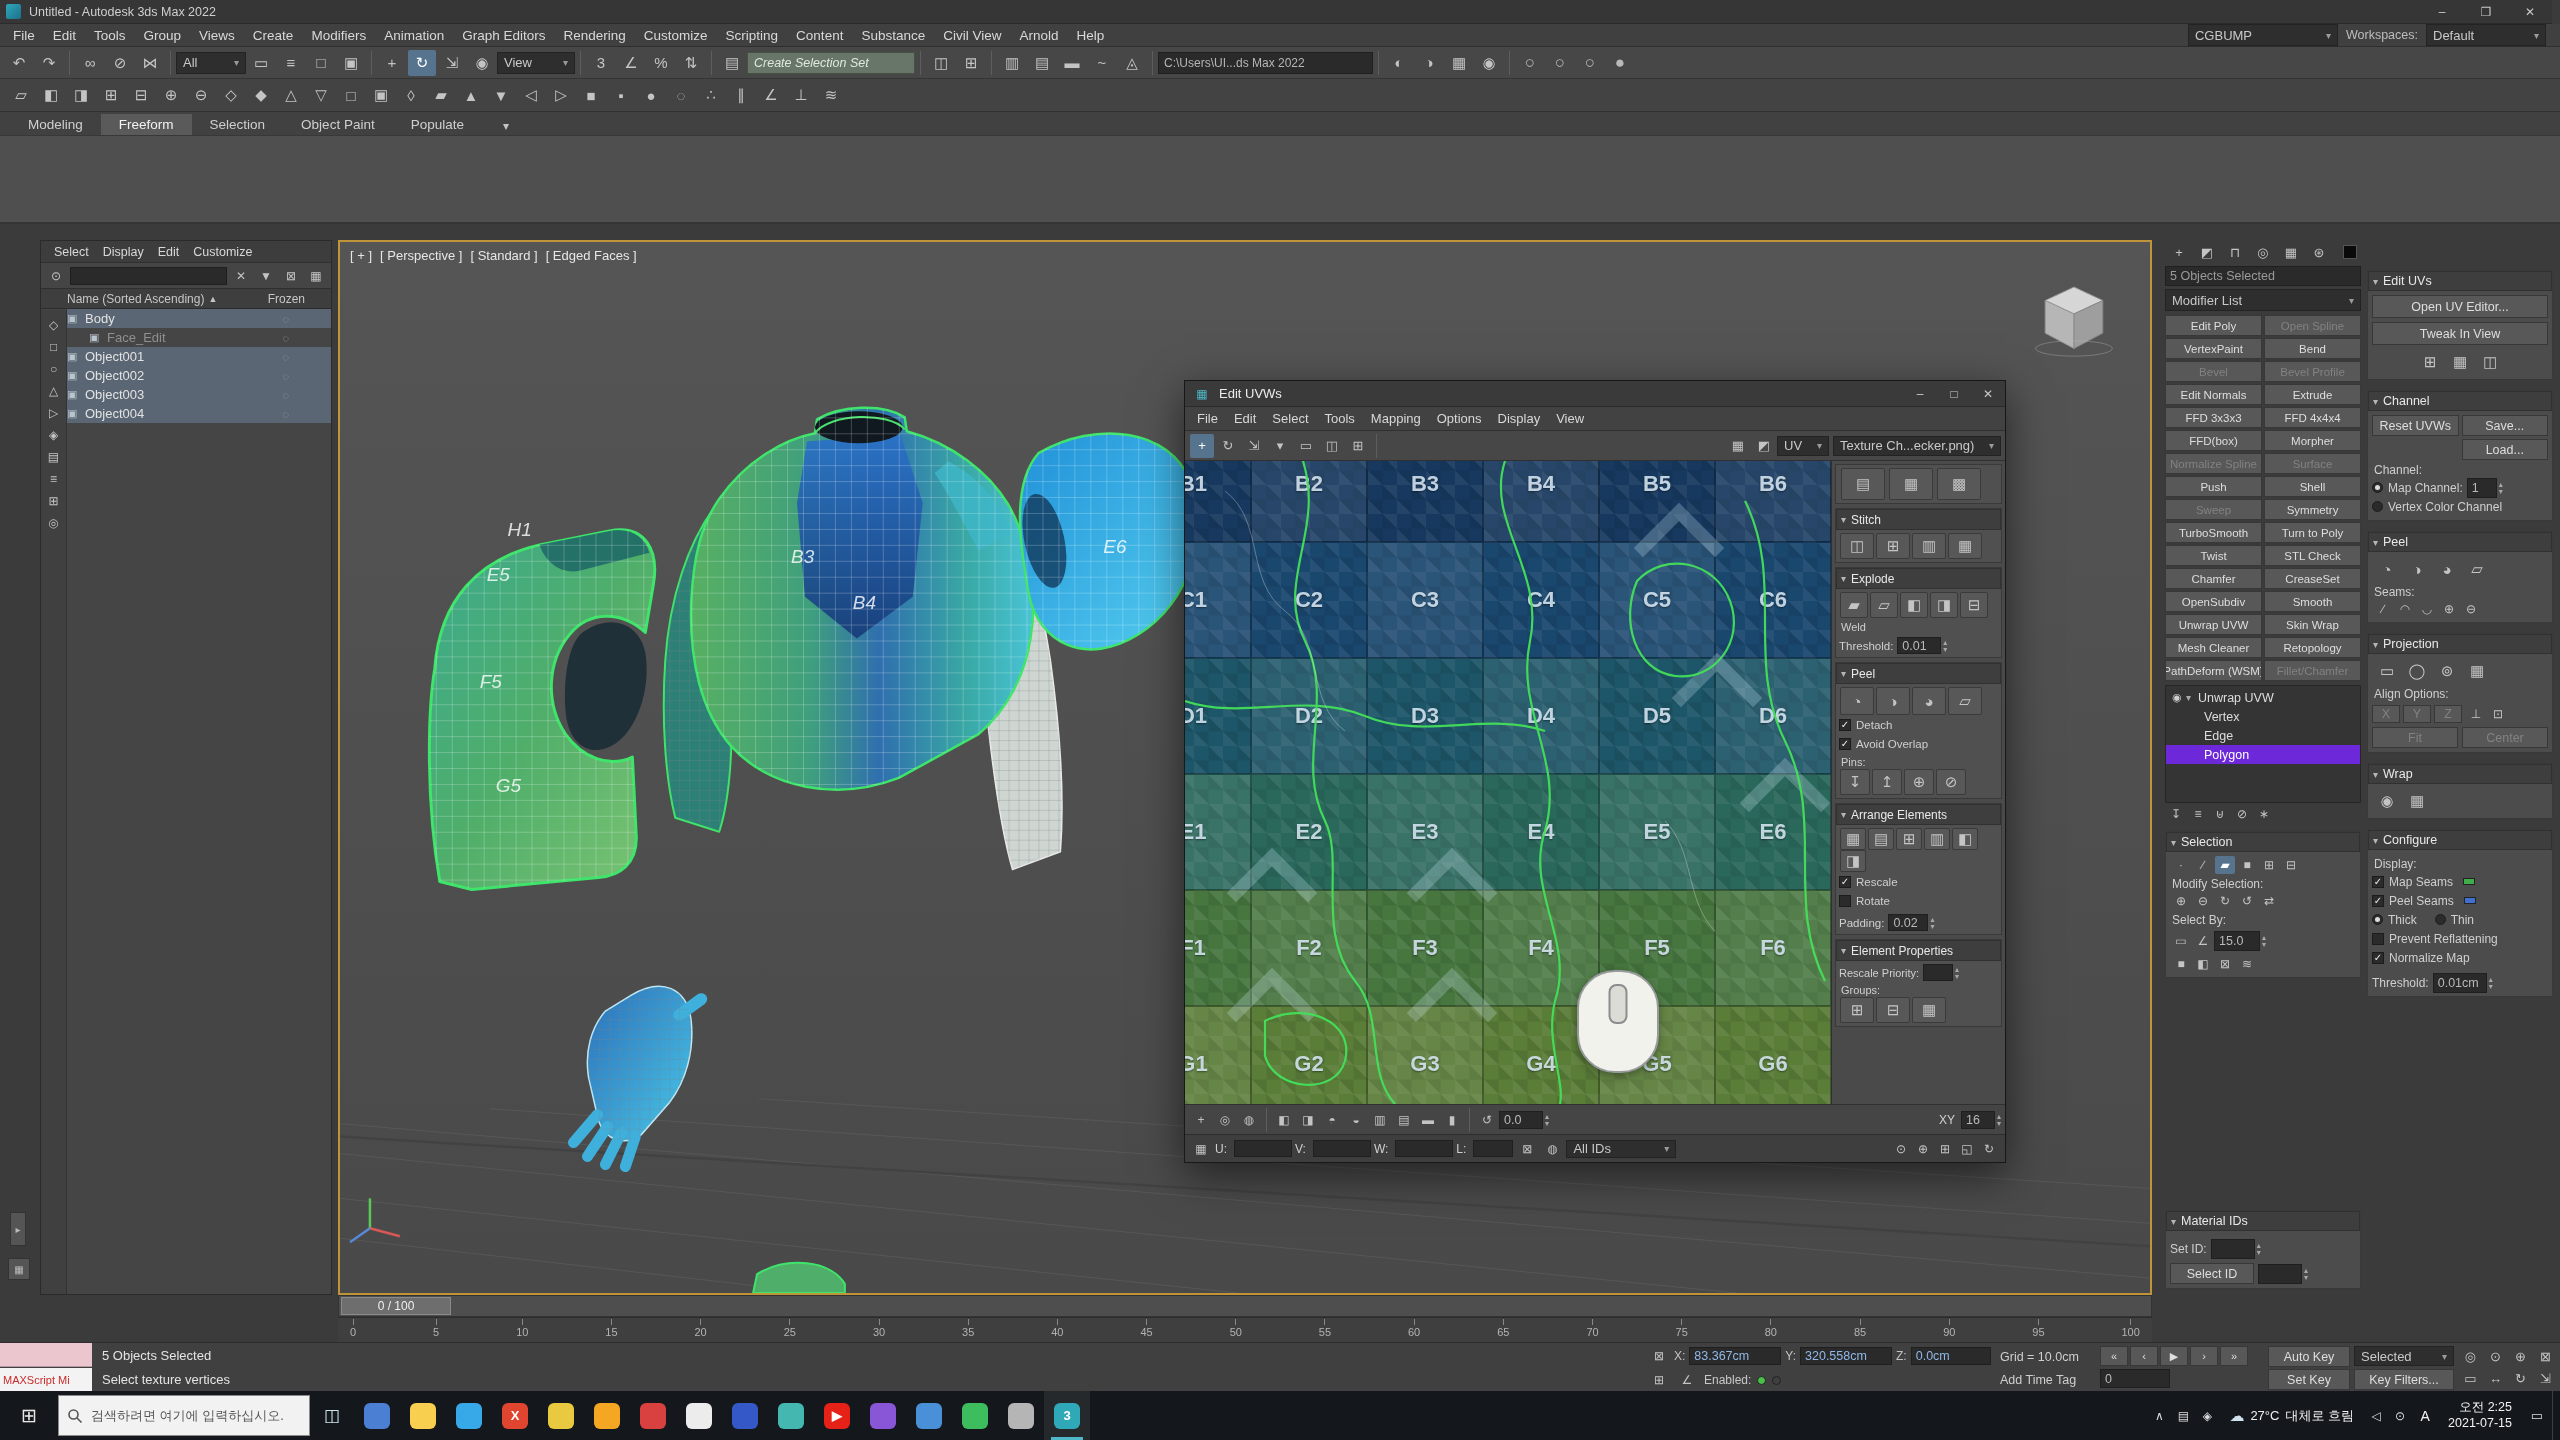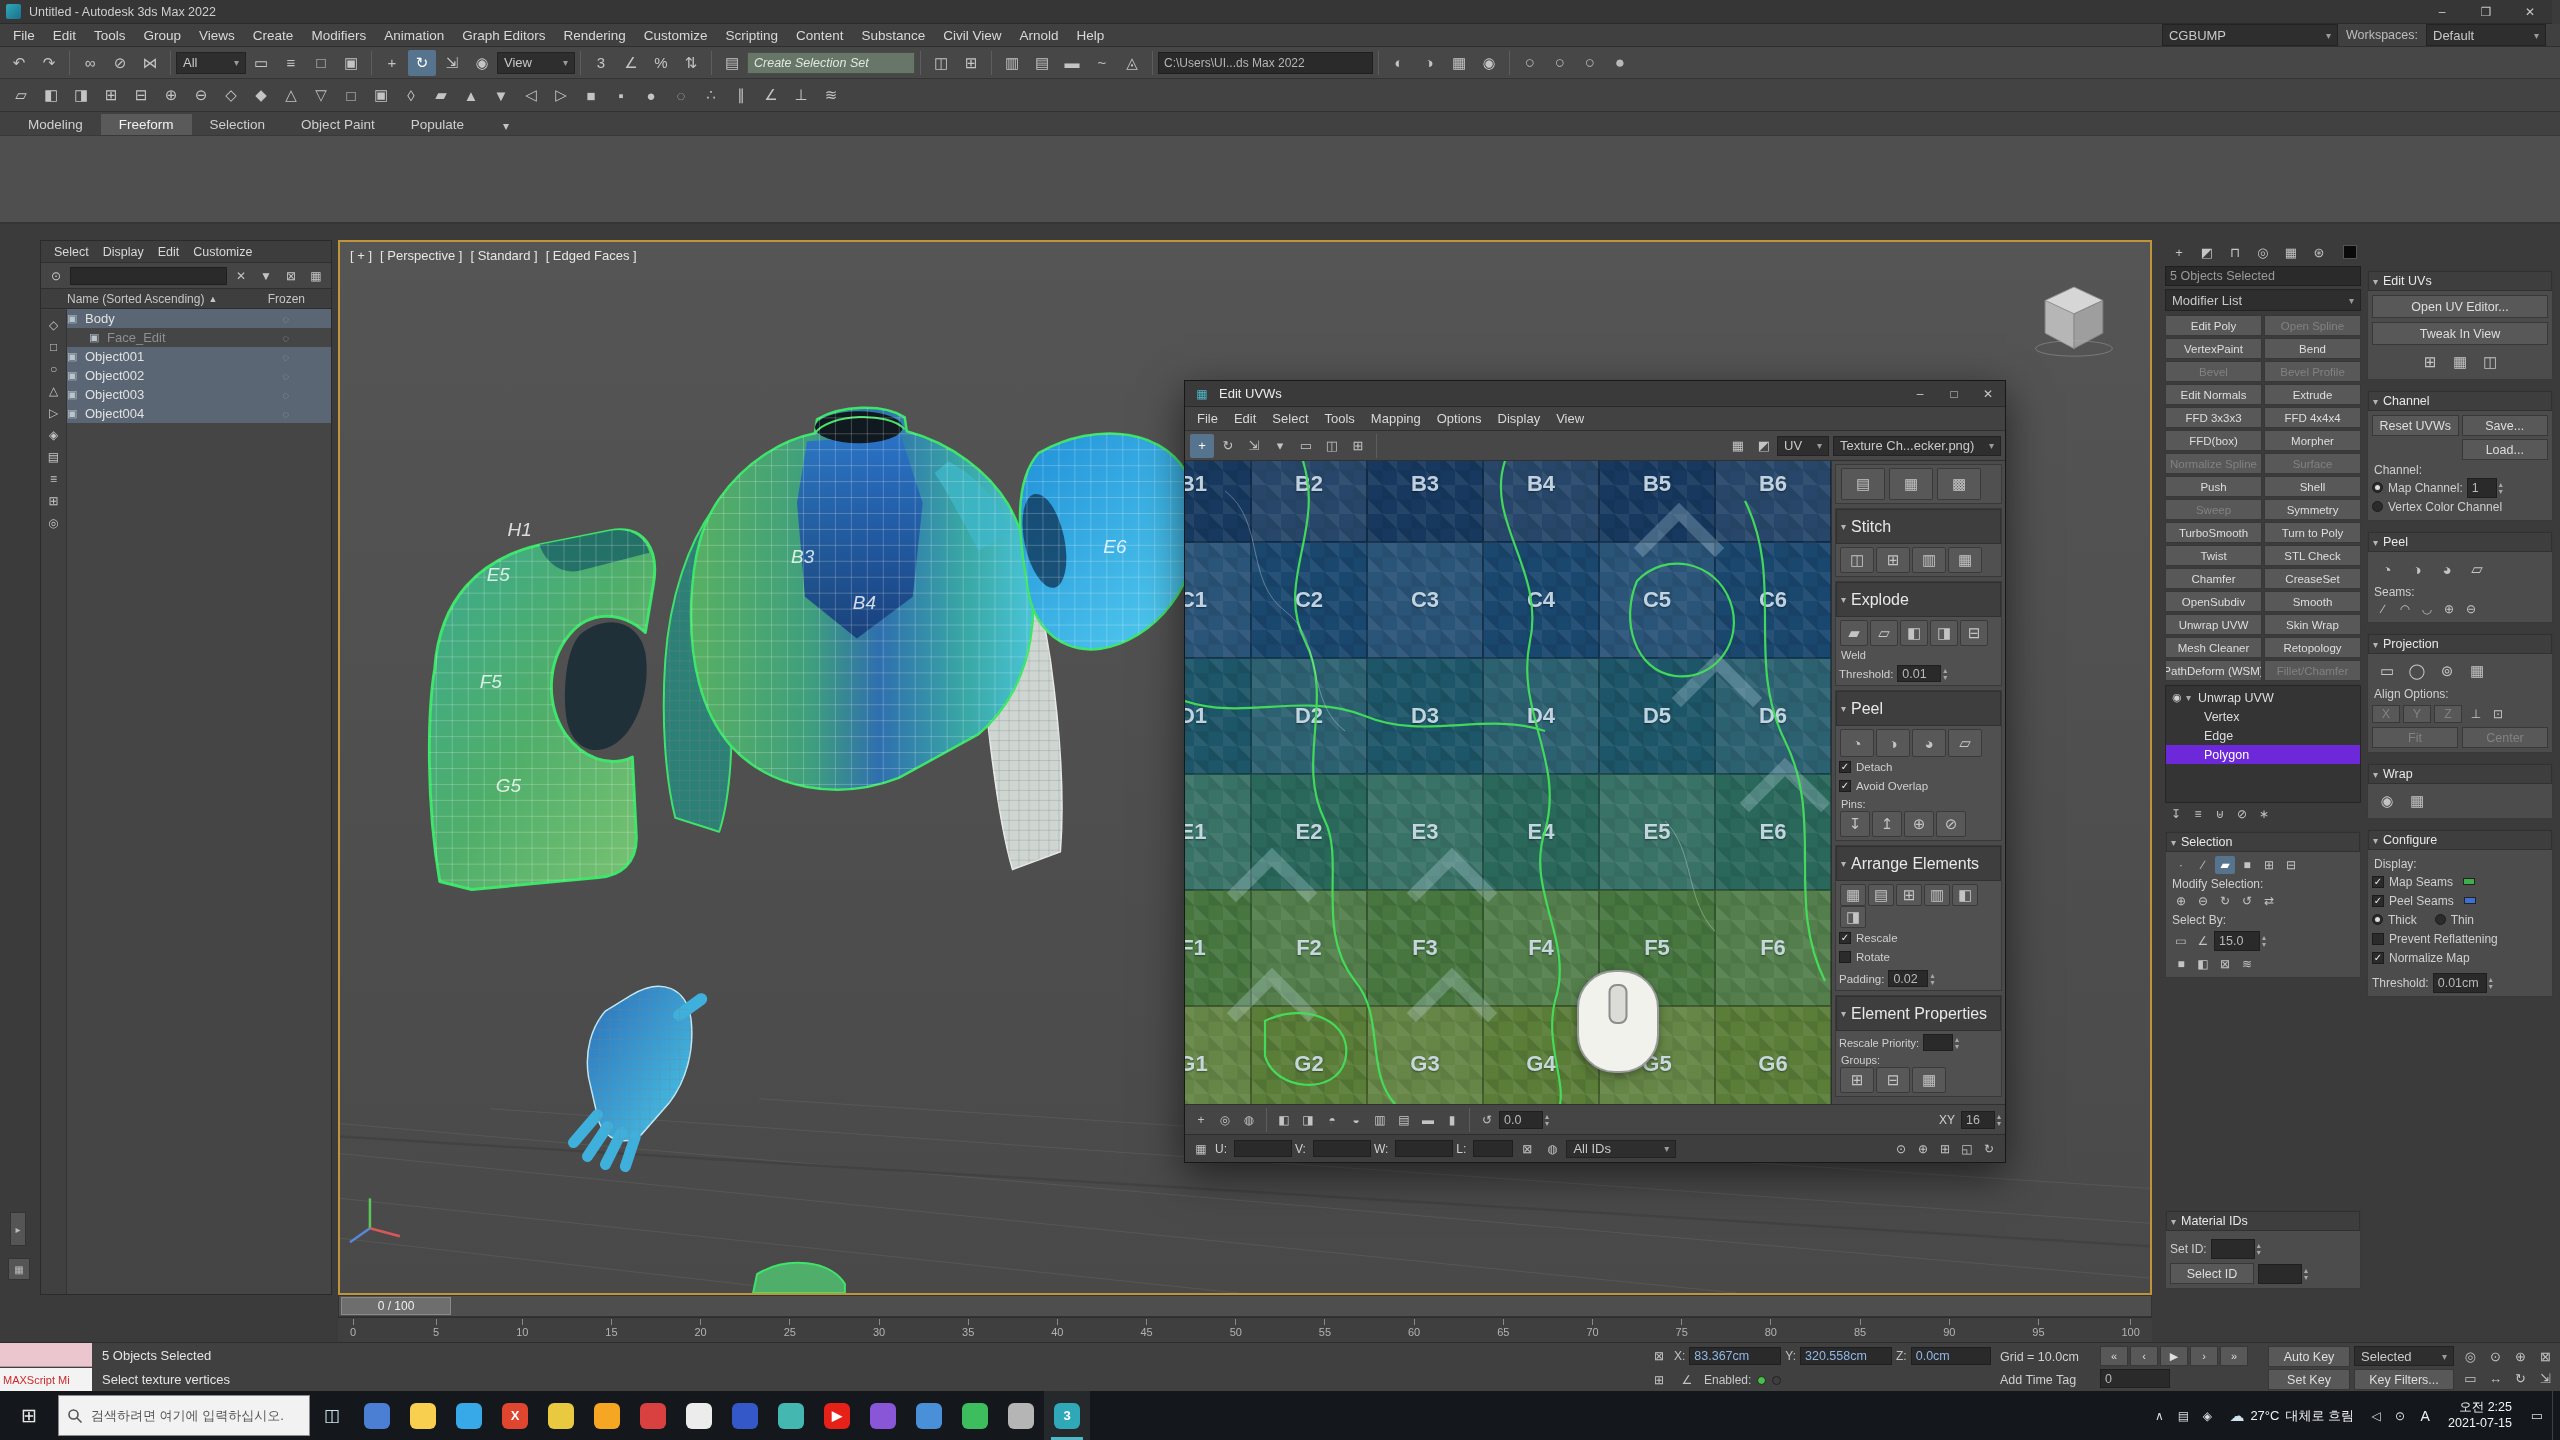--- a/index.html
+++ b/index.html
@@ -150,21 +150,21 @@
   .uv-overlay{position:absolute;left:0;top:0;width:646px;height:643px;pointer-events:none}
   .uv-arrow{position:absolute;width:64px;height:64px;border-left:13px solid rgba(205,232,242,.26);
       border-top:13px solid rgba(205,232,242,.26);transform:rotate(45deg)}
   .uv-mouse{position:absolute;left:392px;top:509px;width:82px;height:103px;background:#f2f2ec;border:2px solid #97999a;
       border-radius:38px;box-shadow:0 3px 10px rgba(0,0,0,.35)}
   .uv-mouse::after{content:"";position:absolute;left:50%;top:12px;transform:translateX(-50%);width:15px;height:36px;
       background:#dcdcd6;border:2px solid #8b8d8e;border-radius:8px}
   .uvw-side{position:absolute;right:0;top:80px;width:174px;height:643px;background:#4a4a4a;border-left:1px solid #303030;
       padding:3px;overflow:hidden}
   .uvsec{border:1px solid #393939;background:#505050;margin-bottom:4px}
-  .uvsec .roll-h{height:35px;font-size:16px}
+  .uvsec .roll-h{height:21px;font-size:12px}
   .uvsec-c{padding:3px}
   .uvw-bottom{position:absolute;left:0;bottom:28px;width:100%;height:30px;background:#454545;border-top:1px solid #303030;
       display:flex;align-items:center;padding:0 4px}
   .uvw-bottom .ic{width:22px;height:22px;font-size:12px}
   .uvw-status{position:absolute;left:0;bottom:0;width:100%;height:28px;background:#3e3e3e;border-top:1px solid #2d2d2d;
       display:flex;align-items:center;padding:0 5px;font-size:12px;gap:3px}
   .uvw-status .input{height:17px;width:58px}
   .uvw-status .ic{width:20px;height:20px;font-size:12px}
 
   
@@ -236,21 +236,21 @@
     <span class="win-btns">
       <span class="win-btn">–</span>
       <span class="win-btn">❐</span>
       <span class="win-btn">✕</span>
     </span>
   </div>
 
   <div class="menubar">
     <span><span class="mb-item">File</span><span class="mb-item">Edit</span><span class="mb-item">Tools</span><span class="mb-item">Group</span><span class="mb-item">Views</span><span class="mb-item">Create</span><span class="mb-item">Modifiers</span><span class="mb-item">Animation</span><span class="mb-item">Graph Editors</span><span class="mb-item">Rendering</span><span class="mb-item">Customize</span><span class="mb-item">Scripting</span><span class="mb-item">Content</span><span class="mb-item">Substance</span><span class="mb-item">Civil View</span><span class="mb-item">Arnold</span><span class="mb-item">Help</span></span>
     <span class="mb-right">
-      <span class="dd" style="width:176px">
+      <span class="dd" style="width:150px">
           <span>CGBUMP</span>
         </span>
       <span style="font-size:12.5px;color:#bdbdbd">Workspaces:</span>
       <span class="dd" style="width:120px">
           <span>Default</span>
         </span>
     </span>
   </div>
 
   <div class="toolbar1">

